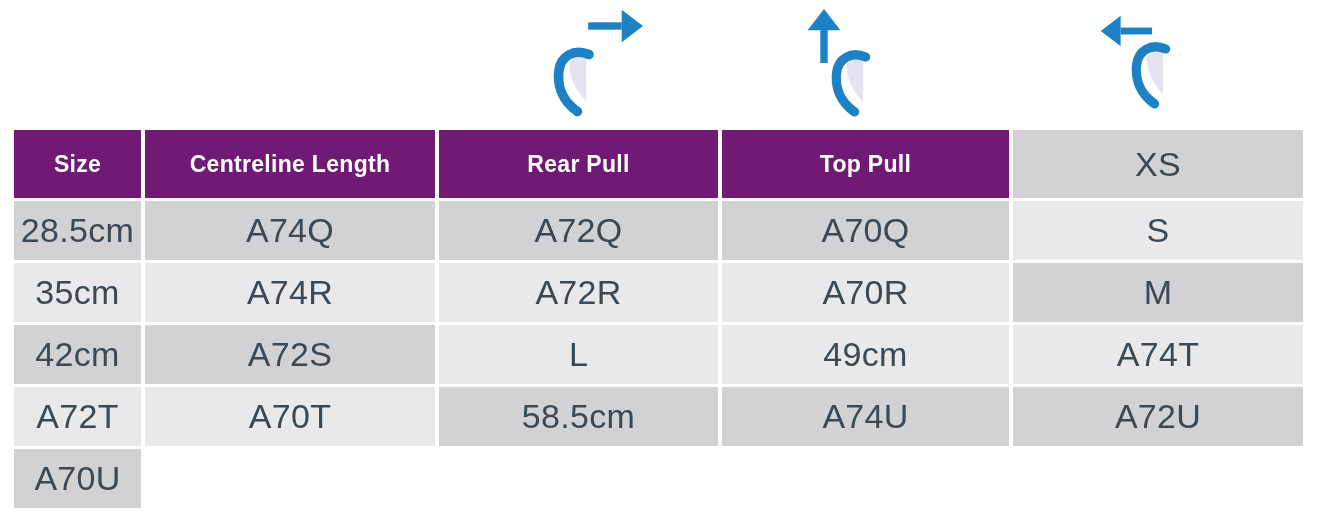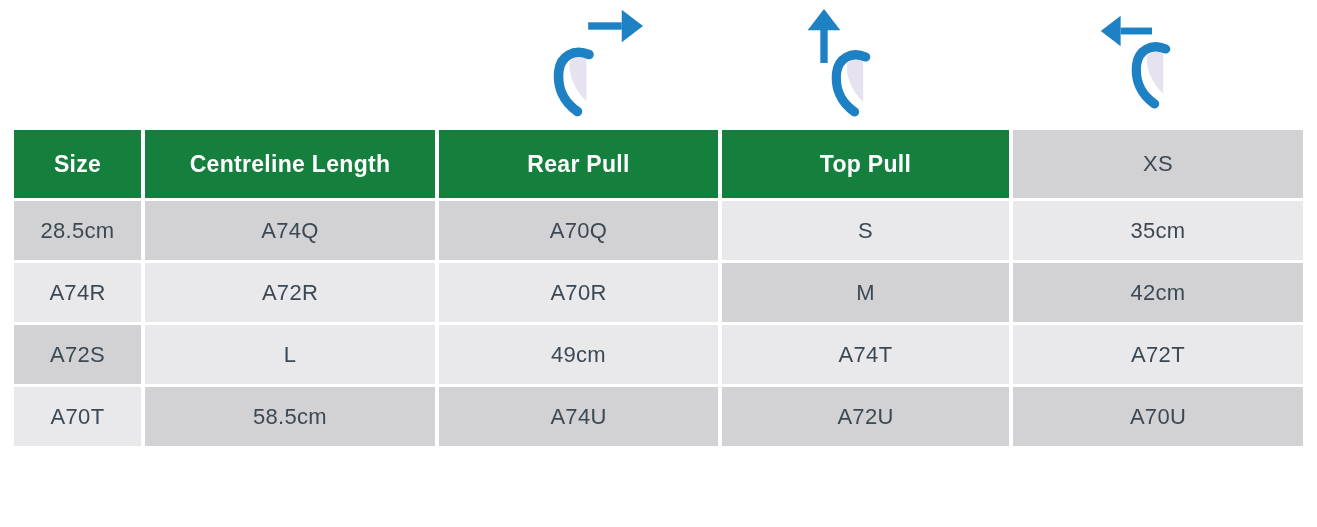--- a/index.html
+++ b/index.html
@@ -41,28 +41,28 @@
     column-gap: 4px;
     row-gap: 3px;
   }
   .cell {
     display: flex;
     align-items: center;
     justify-content: center;
     letter-spacing: 0.3px;
   }
   .cell.head {
-    background: #15803d;
+    background: #701a75;
     color: #ffffff;
     font-weight: bold;
     font-size: 23px;
   }
   .cell.body {
     color: #3c4954;
-    font-size: 22px;
+    font-size: 34px;
   }
   .row-odd  { background: #d2d2d4; }
   .row-even { background: #e9e9eb; }
 </style>
 </head>
 <body>
 
 <div class="stage">
 
   <div class="icon" id="icon-rear">
@@ -101,20 +101,21 @@
   <div class="size-table">
 
     <div class="cell head">Size</div>
     <div class="cell head">Centreline Length</div>
     <div class="cell head">Rear Pull</div>
     <div class="cell head">Top Pull</div>
 
     <div class="cell body row-odd">XS</div>
     <div class="cell body row-odd">28.5cm</div>
     <div class="cell body row-odd">A74Q</div>
+    <div class="cell body row-odd">A72Q</div>
     <div class="cell body row-odd">A70Q</div>
 
     <div class="cell body row-even">S</div>
     <div class="cell body row-even">35cm</div>
     <div class="cell body row-even">A74R</div>
     <div class="cell body row-even">A72R</div>
     <div class="cell body row-even">A70R</div>
 
     <div class="cell body row-odd">M</div>
     <div class="cell body row-odd">42cm</div>

